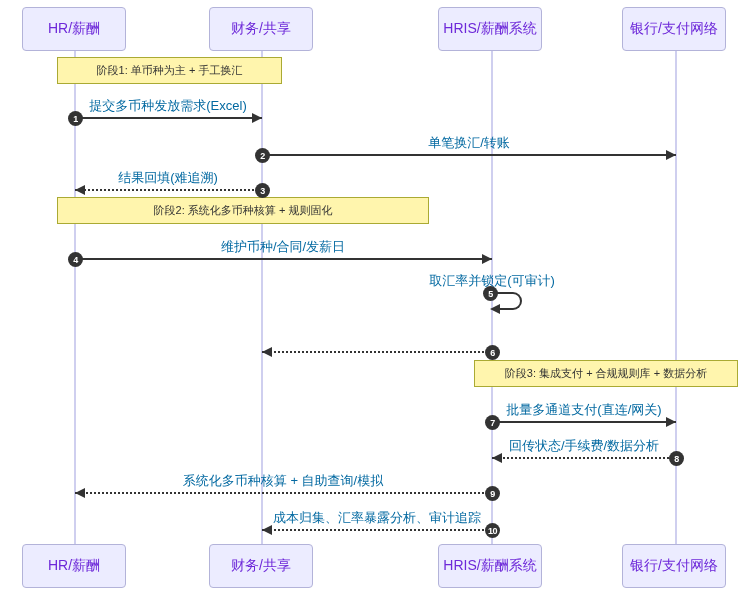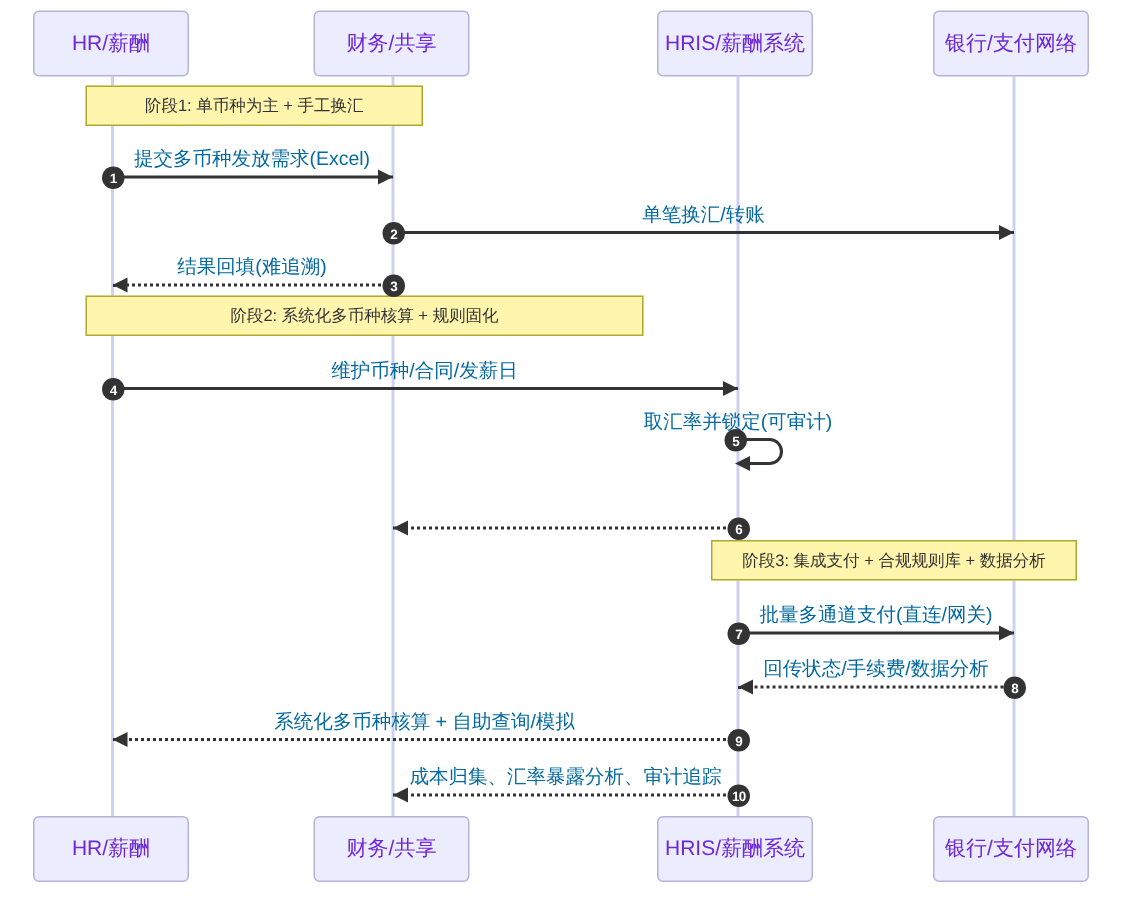--- a/index.html
+++ b/index.html
@@ -85,21 +85,21 @@
   <div class="actor" style="left:622px;top:544px">
       <span>银行/支付网络</span>
     </div>
 
   <div class="note" style="left:57px;top:57px;width:225px">
       <span>阶段1: 单币种为主 + 手工换汇</span>
     </div>
   <div class="note" style="left:57px;top:197px;width:372px">
       <span>阶段2: 系统化多币种核算 + 规则固化</span>
     </div>
-  <div class="note" style="left:474px;top:360px;width:244px">
+  <div class="note" style="left:474px;top:360px;width:264px">
       <span>阶段3: 集成支付 + 合规规则库 + 数据分析</span>
     </div>
 
   <div class="msg-label" style="left:168px;top:98px">提交多币种发放需求(Excel)</div>
   <div class="line" style="left:75px;top:117px;width:187px"></div>
   <div class="arr-r" style="left:252px;top:113px"></div>
   <div class="num" style="left:68px;top:111px">1</div>
 
   <div class="msg-label" style="left:469px;top:135px">单笔换汇/转账</div>
   <div class="line" style="left:262px;top:154px;width:414px"></div>

